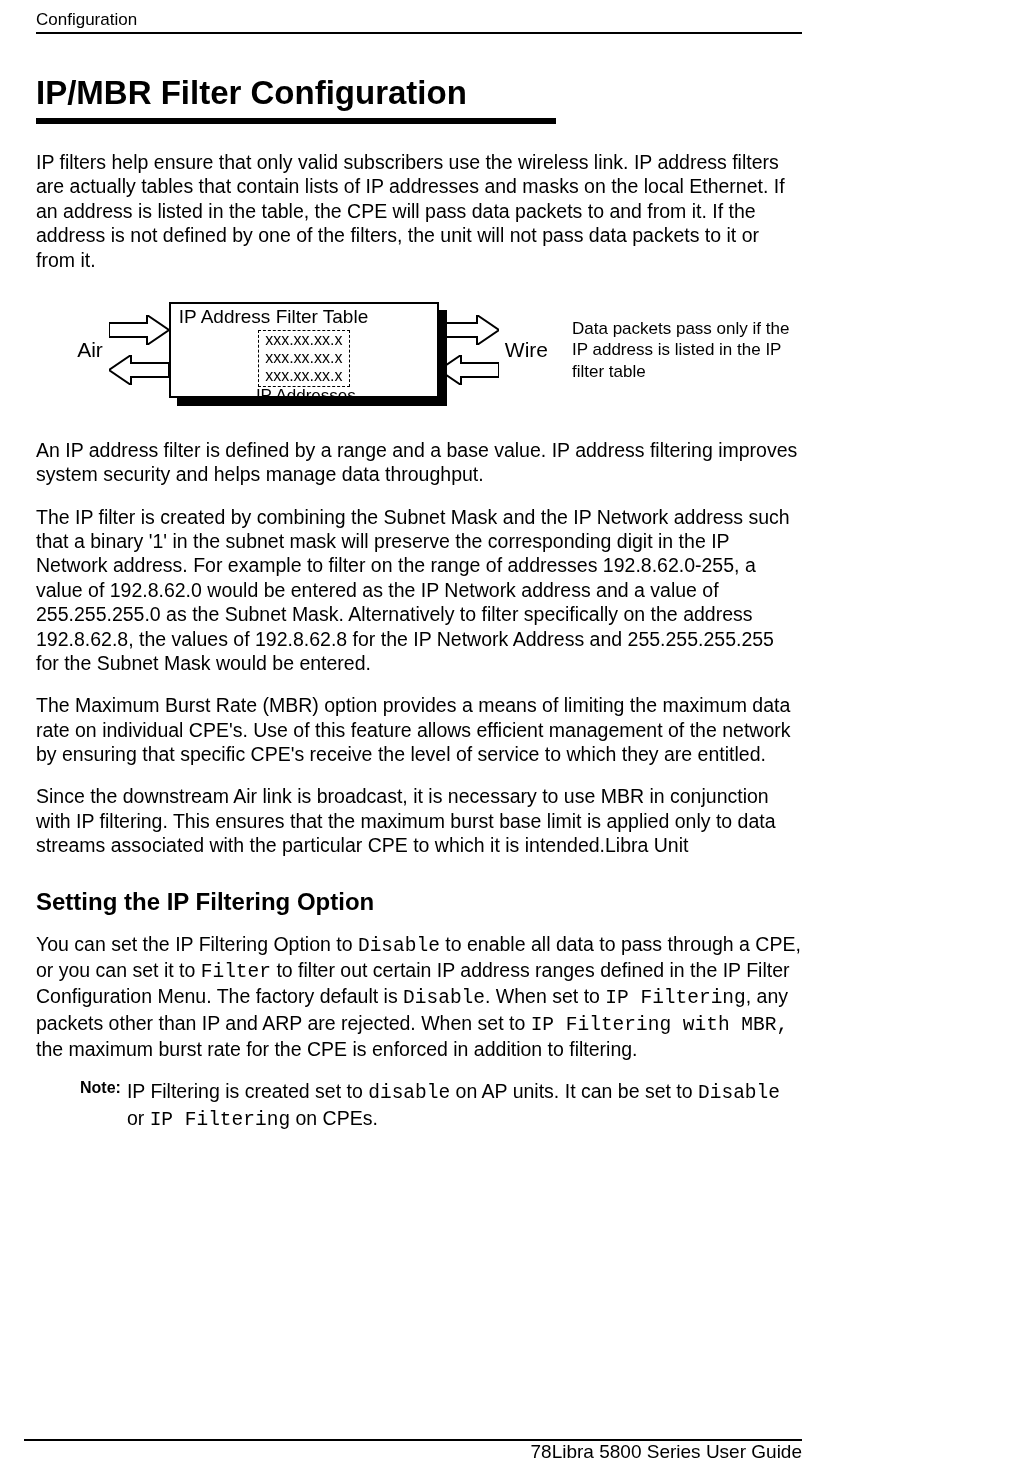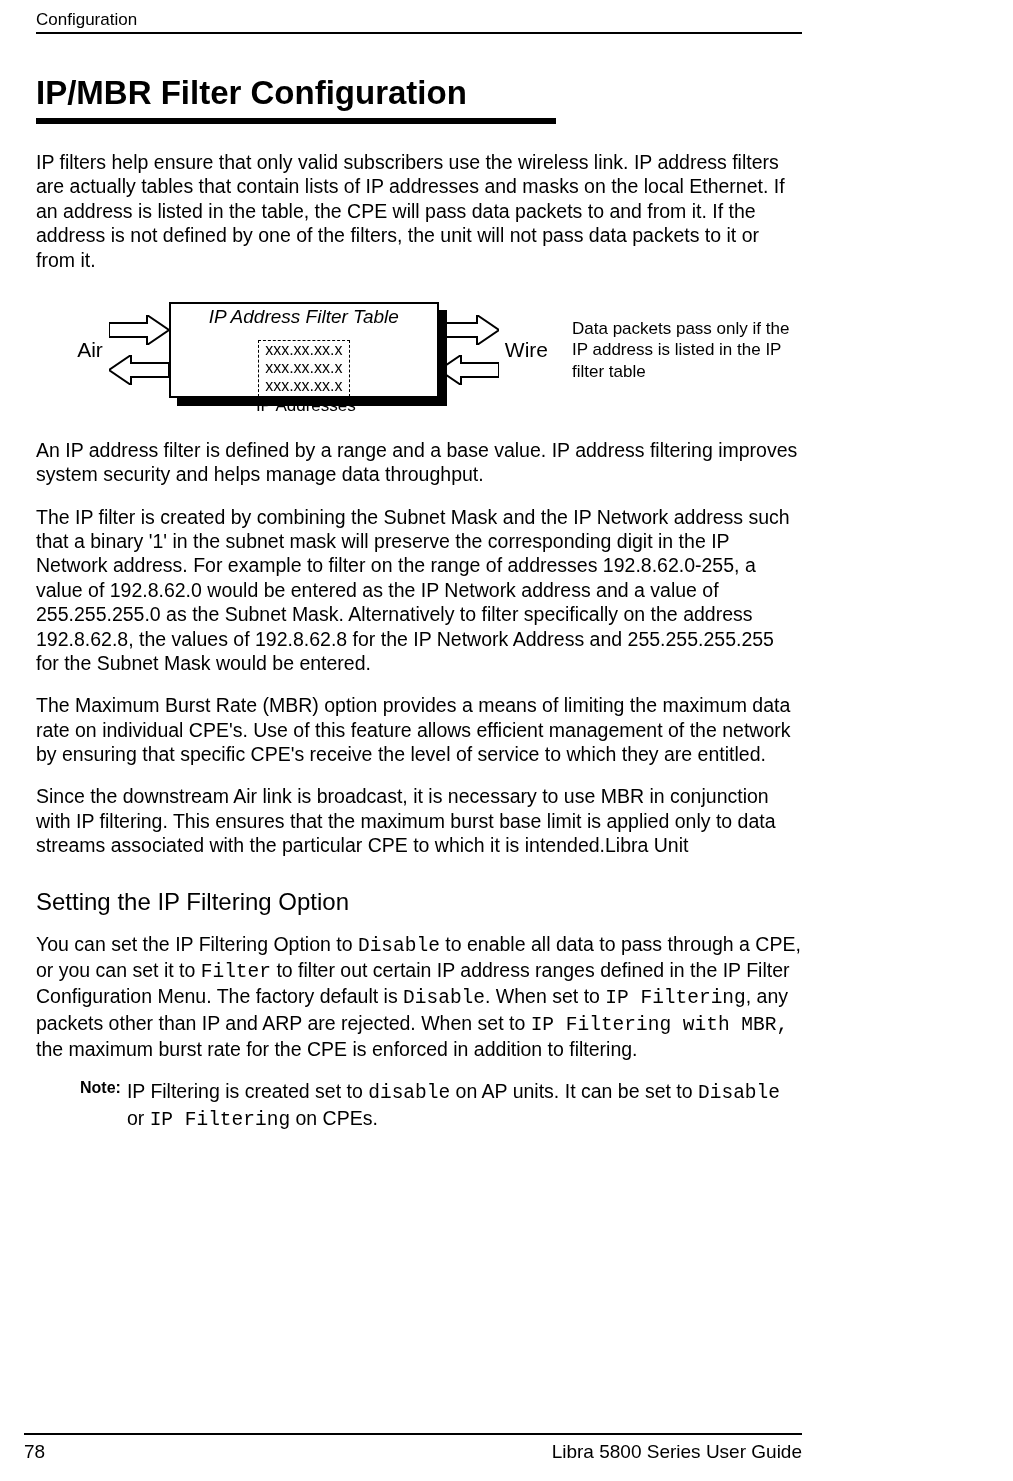--- a/index.html
+++ b/index.html
@@ -34,38 +34,37 @@
     background: #000;
     margin-bottom: 26px;
   }
   p.body {
     font-size: 19.5px;
     line-height: 1.25;
     margin: 0 0 18px 0;
   }
   h2.subhead {
     font-size: 24px;
-    font-weight: normal;
+    font-weight: bold;
     margin: 30px 0 16px 0;
   }
   .mono { font-family: "Courier New", Courier, monospace; }
   .note-label { font-weight: bold; font-size: 16px; }
   .note-text { font-size: 19.5px; line-height: 1.25; }
   .note-block { display: flex; gap: 6px; margin-top: 10px; margin-left: 44px; }
   .note-block .note-body { flex: 1; }
   .footer {
     position: absolute;
     left: 24px;
     right: 36px;
     bottom: 18px;
     border-top: 2px solid #000;
-    padding-top: 6px;
     font-size: 19px;
     display: flex;
-    justify-content: space-between;
+    justify-content: flex-end;
   }
 
   
   .diagram-wrap {
     margin: 30px 0 40px 0;
     display: flex;
     align-items: center;
     justify-content: flex-start;
     gap: 0;
   }
@@ -92,23 +91,22 @@
     position: relative;
     width: 270px;
     height: 96px;
     background: #fff;
     border: 2px solid #000;
     box-sizing: border-box;
     padding: 2px 8px 4px 8px;
     font-size: 19px;
   }
   .filter-box .ft-title {
-    text-align: center;
-    margin-bottom: 12px;
-    font-style: italic;
+    text-align: left;
+    margin-bottom: 2px;
   }
   .filter-inner {
     display: flex;
     align-items: center;
     flex-direction: column;
   }
   .dashed-box {
     border: 1.5px dashed #000;
     padding: 0 6px 1px 6px;
     font-size: 16px;

